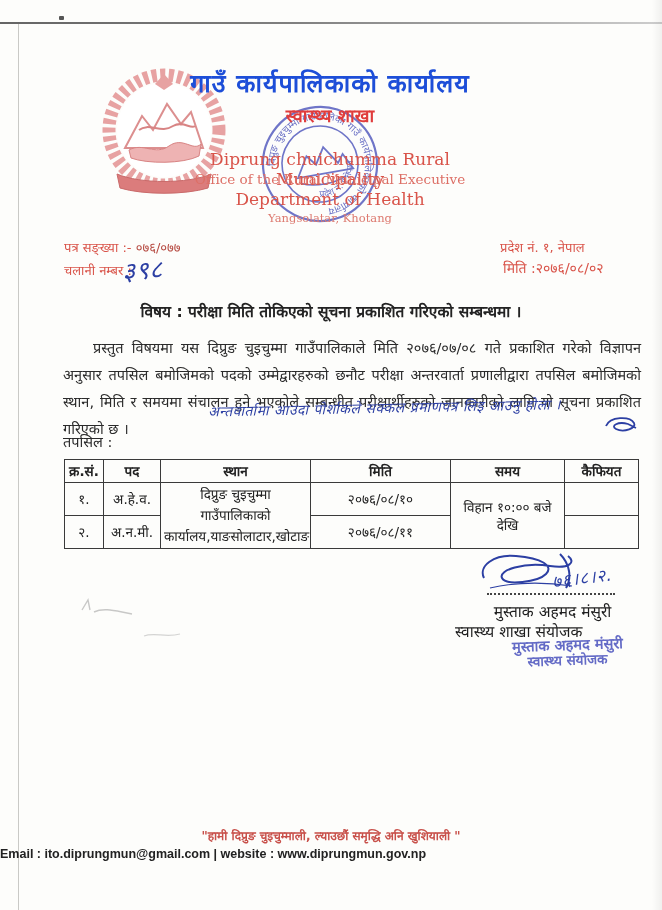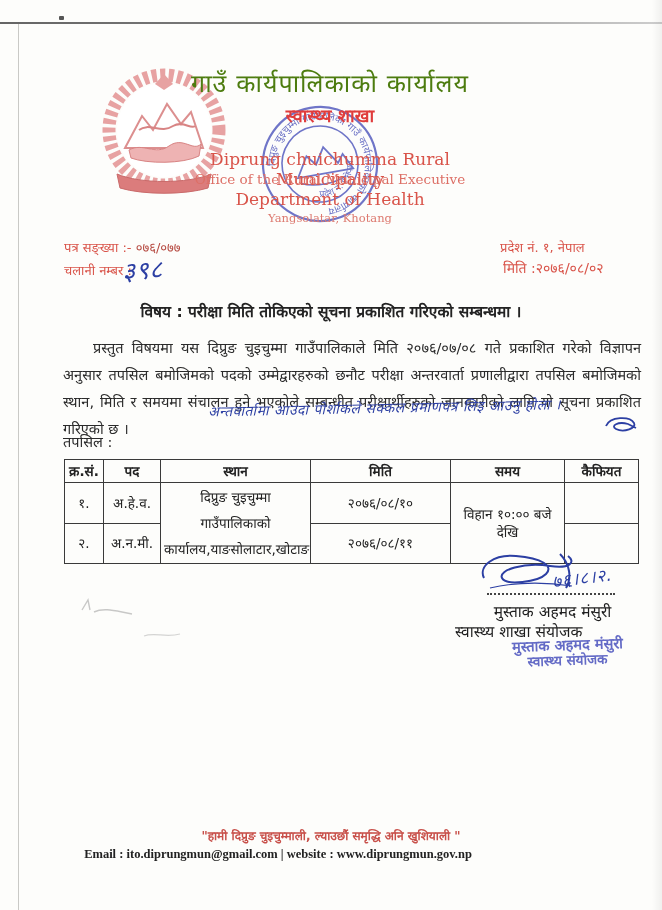--- a/index.html
+++ b/index.html
@@ -15,21 +15,21 @@
   .scan-leftline { position:absolute; left:18px; top:24px; width:1px; height:886px; background:#c9c9c6; }
   .scan-speck { position:absolute; left:59px; top:16px; width:5px; height:4px; background:#555; border-radius:1px; }
   .scan-rightshade { position:absolute; right:0; top:0; width:10px; height:100%;
     background:linear-gradient(90deg,rgba(0,0,0,0),rgba(0,0,0,0.05)); }
 
   .abs { position:absolute; }
 
   
   .hdr-line { left:160px; width:340px; text-align:center; }
   .muni-np  { top:46px;  font-size:15px; font-weight:bold; color:#d9544a; }
-  .office-np{ top:65px;  font-size:25px; font-weight:normal; color:#4d7c0f; letter-spacing:1px; }
+  .office-np{ top:65px;  font-size:25px; font-weight:bold; color:#1d4ed8; letter-spacing:1px; }
   .dept-np  { top:103px; font-size:18px; font-weight:bold; color:#e03c3c; }
   .addr-np  { top:129px; font-size:13px; color:#db6a60; }
   .muni-en  { top:149px; font-size:17px; color:#d9544a; font-family:"DejaVu Serif", serif; }
   .office-en{ top:171px; font-size:13.5px; color:#dd6f66; font-family:"DejaVu Serif", serif; }
   .dept-en  { top:189px; font-size:17px; color:#d9544a; font-family:"DejaVu Serif", serif; }
   .addr-en  { top:211px; font-size:11.5px; color:#dd7a70; font-family:"DejaVu Serif", serif; }
 
   .emblem { left:95px; top:64px; }
   .round-stamp { left:256px; top:100px; transform:rotate(-10deg); opacity:.82; mix-blend-mode:multiply; }
 
@@ -51,39 +51,39 @@
   .hand-sig-sm { left:604px; top:414px; }
   .hand-date { left:552px; top:566px; font-size:17px; color:#2c3fa3; font-style:italic; transform:rotate(-7deg); letter-spacing:1px; }
 
   .tapasil { left:63px; top:431px; font-size:14.5px; color:#2b2b2b; }
 
   
   table.sched { position:absolute; left:64px; top:459px; width:574px; border-collapse:collapse;
     font-size:13.5px; color:#222; table-layout:fixed; }
   table.sched th, table.sched td { border:1.6px solid #3a3a3a; padding:1px 3px; height:23px; text-align:center; vertical-align:middle; }
   table.sched th { font-weight:bold;margin-top:48px; }
-  .place-cell div { line-height:26px; }
+  .place-cell div { line-height:21px; }
 
   
   .sig-swirl { left:476px; top:548px; }
   .dotline { left:487px; top:593px; width:128px; border-bottom:2px dotted #444; height:1px; }
   .sig-name  { left:455px; top:600px; width:195px; text-align:center; font-size:15.5px; color:#1e1e1e; }
   .sig-title { left:455px; top:620px; width:195px; font-size:15.5px; color:#1e1e1e; }
   .stamp-name  { left:470px; top:634px; width:195px; text-align:center; font-size:14.5px; font-weight:bold;
     color:#4a52bd; opacity:.85; transform:rotate(-2deg); }
   .stamp-title { left:470px; top:651px; width:195px; text-align:center; font-size:13.5px; font-weight:bold;
     color:#4a52bd; opacity:.85; transform:rotate(-2deg); }
 
   .pencil1 { left:78px; top:596px; opacity:.45; }
   .pencil2 { left:142px; top:628px; opacity:.35; }
 
   
   .slogan { left:0; top:827px; width:662px; text-align:center; font-size:12px; font-weight:bold; color:#c8504a; }
-  .contact { left:0; top:847px; width:556px; text-align:center; font-size:12.5px; font-weight:bold;
-    color:#222; font-family:Liberation Serif, serif; }
+  .contact { left:0; top:847px; width:556px; font-size:12.5px; font-weight:bold;
+    color:#222; font-family:Liberation Sans, sans-serif; }
 </style>
 </head>
 <body>
 
 <div id="page">
 
   <div class="scan-topline"></div>
   <div class="scan-leftline"></div>
   <div class="scan-speck"></div>
   <div class="scan-rightshade"></div>

